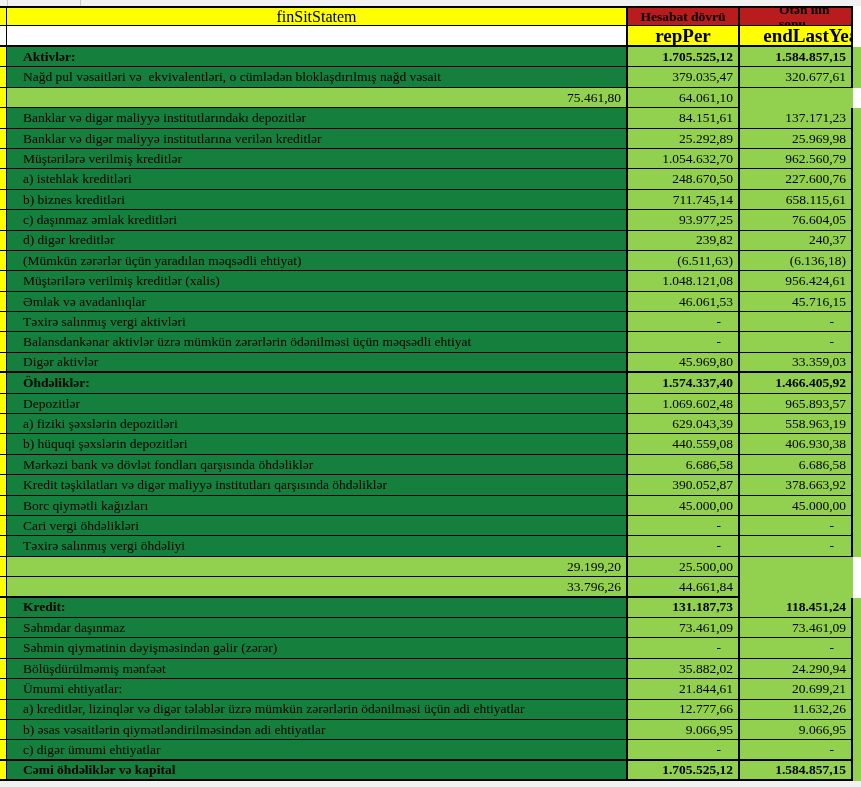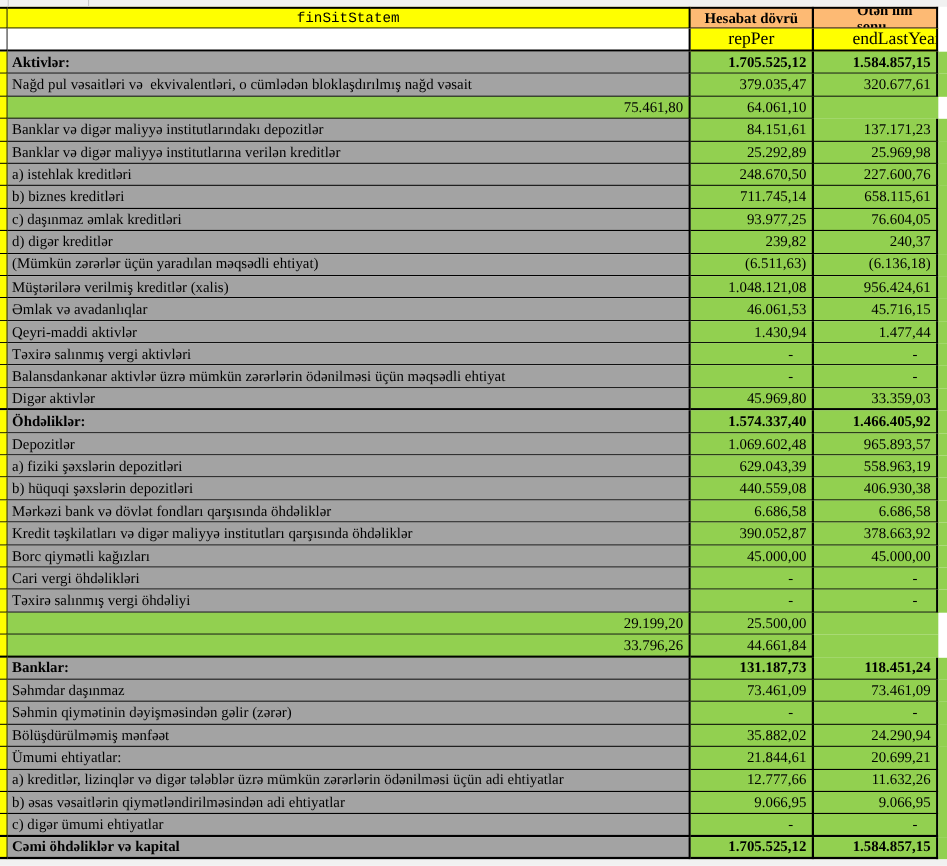--- a/index.html
+++ b/index.html
@@ -44,32 +44,32 @@
   
   .c0{border-right:1px solid var(--border);}
   .c1{border-right:2px solid var(--border);}
   .c2{border-right:2px solid var(--border);}
   .c3{border-right:2px solid var(--border);padding-left:39px;}
   .c4{border:none;} 
   
   .hdr1 .cell{border-top:2px solid var(--border);}
   .hdr1 .c0{background:var(--yellow);}
   .hdr1 .c1{background:var(--yellow);justify-content:center;
-            font-family:Liberation Mono, monospace;font-size:13px;}
-  .hdr1 .c2,.hdr1 .c3{background:#fdba74;justify-content:center;font-weight:bold;}
+            font-family:Liberation Serif, serif;font-size:16px;}
+  .hdr1 .c2,.hdr1 .c3{background:#b91c1c;justify-content:center;font-weight:bold;}
   .hdr1 .c4{background:#fff;border:none;}
   
   .hdr2 .cell{border-bottom:2px solid var(--border);}
   .hdr2 .c0,.hdr2 .c1{background:#fff;}
   .hdr2 .c2,.hdr2 .c3{background:var(--yellow);justify-content:center;
-                      font-weight:normal;font-size:16px;}
+                      font-weight:bold;font-size:19px;}
   .hdr2 .c4{background:#fff;border:none;}
   
   .data .c0{background:var(--yellow);}
-  .data .c1{background:#a3a3a3;padding-left:4px;white-space:pre;}
+  .data .c1{background:#15803d;padding-left:16px;white-space:pre;}
   .data .c2,.data .c3{background:var(--green);justify-content:flex-end;
                       padding-right:5px;white-space:nowrap;}
   .data .c4{background:var(--green);border:none;}
   .data.bold .c1,.data.bold .c2,.data.bold .c3{font-weight:bold;}
   .data.thick .cell{border-bottom-width:2px;}
   .val.dash{padding-right:17px;}
   .bottom-strip{height:6px;width:861px;background:var(--pagebg);}
 </style>
 </head>
 <body>
@@ -124,20 +124,27 @@
   </div>
     <div class="row data">
     <div class="cell c0"></div>
     <div class="cell c1 lbl">Banklar və digər maliyyə institutlarına verilən kreditlər</div>
     <div class="cell c2 val">25.292,89</div>
     <div class="cell c3 val">25.969,98</div>
     <div class="cell c4"></div>
   </div>
     <div class="row data">
     <div class="cell c0"></div>
+    <div class="cell c1 lbl">Müştərilərə verilmiş kreditlər</div>
+    <div class="cell c2 val">1.054.632,70</div>
+    <div class="cell c3 val">962.560,79</div>
+    <div class="cell c4"></div>
+  </div>
+    <div class="row data">
+    <div class="cell c0"></div>
     <div class="cell c1 lbl">a) istehlak kreditləri</div>
     <div class="cell c2 val">248.670,50</div>
     <div class="cell c3 val">227.600,76</div>
     <div class="cell c4"></div>
   </div>
     <div class="row data">
     <div class="cell c0"></div>
     <div class="cell c1 lbl">b) biznes kreditləri</div>
     <div class="cell c2 val">711.745,14</div>
     <div class="cell c3 val">658.115,61</div>
@@ -173,27 +180,20 @@
   </div>
     <div class="row data">
     <div class="cell c0"></div>
     <div class="cell c1 lbl">Əmlak və avadanlıqlar</div>
     <div class="cell c2 val">46.061,53</div>
     <div class="cell c3 val">45.716,15</div>
     <div class="cell c4"></div>
   </div>
     <div class="row data">
     <div class="cell c0"></div>
-    <div class="cell c1 lbl">Qeyri-maddi aktivlər</div>
-    <div class="cell c2 val">1.430,94</div>
-    <div class="cell c3 val">1.477,44</div>
-    <div class="cell c4"></div>
-  </div>
-    <div class="row data">
-    <div class="cell c0"></div>
     <div class="cell c1 lbl">Təxirə salınmış vergi aktivləri</div>
     <div class="cell c2 val dash">-</div>
     <div class="cell c3 val dash">-</div>
     <div class="cell c4"></div>
   </div>
     <div class="row data">
     <div class="cell c0"></div>
     <div class="cell c1 lbl">Balansdankənar aktivlər üzrə mümkün zərərlərin ödənilməsi üçün məqsədli ehtiyat</div>
     <div class="cell c2 val dash">-</div>
     <div class="cell c3 val dash">-</div>
@@ -276,21 +276,21 @@
     <div class="cell c4"></div>
   </div>
     <div class="row data thick">
     <div class="cell c0"></div>
     <div class="cell c2 val">33.796,26</div>
     <div class="cell c3 val">44.661,84</div>
     <div class="cell c4"></div>
   </div>
     <div class="row data bold">
     <div class="cell c0"></div>
-    <div class="cell c1 lbl">Banklar:</div>
+    <div class="cell c1 lbl">Kredit:</div>
     <div class="cell c2 val">131.187,73</div>
     <div class="cell c3 val">118.451,24</div>
     <div class="cell c4"></div>
   </div>
     <div class="row data">
     <div class="cell c0"></div>
     <div class="cell c1 lbl">Səhmdar daşınmaz</div>
     <div class="cell c2 val">73.461,09</div>
     <div class="cell c3 val">73.461,09</div>
     <div class="cell c4"></div>

